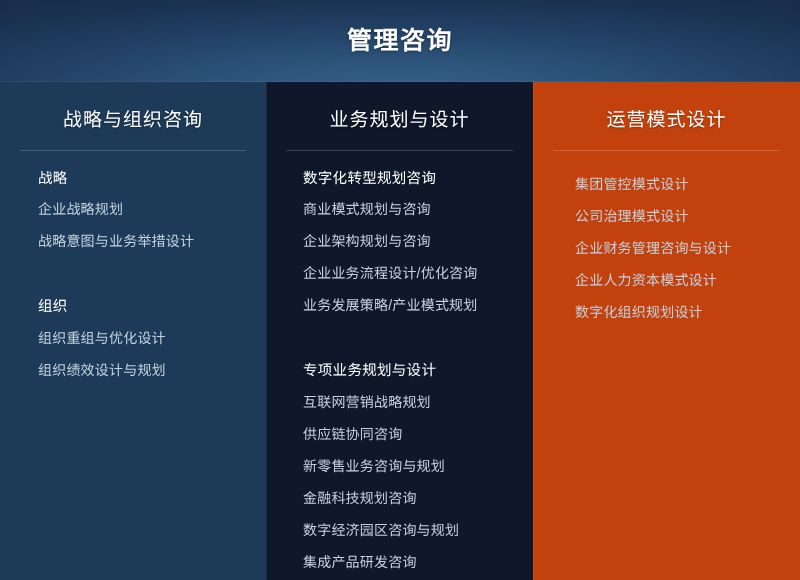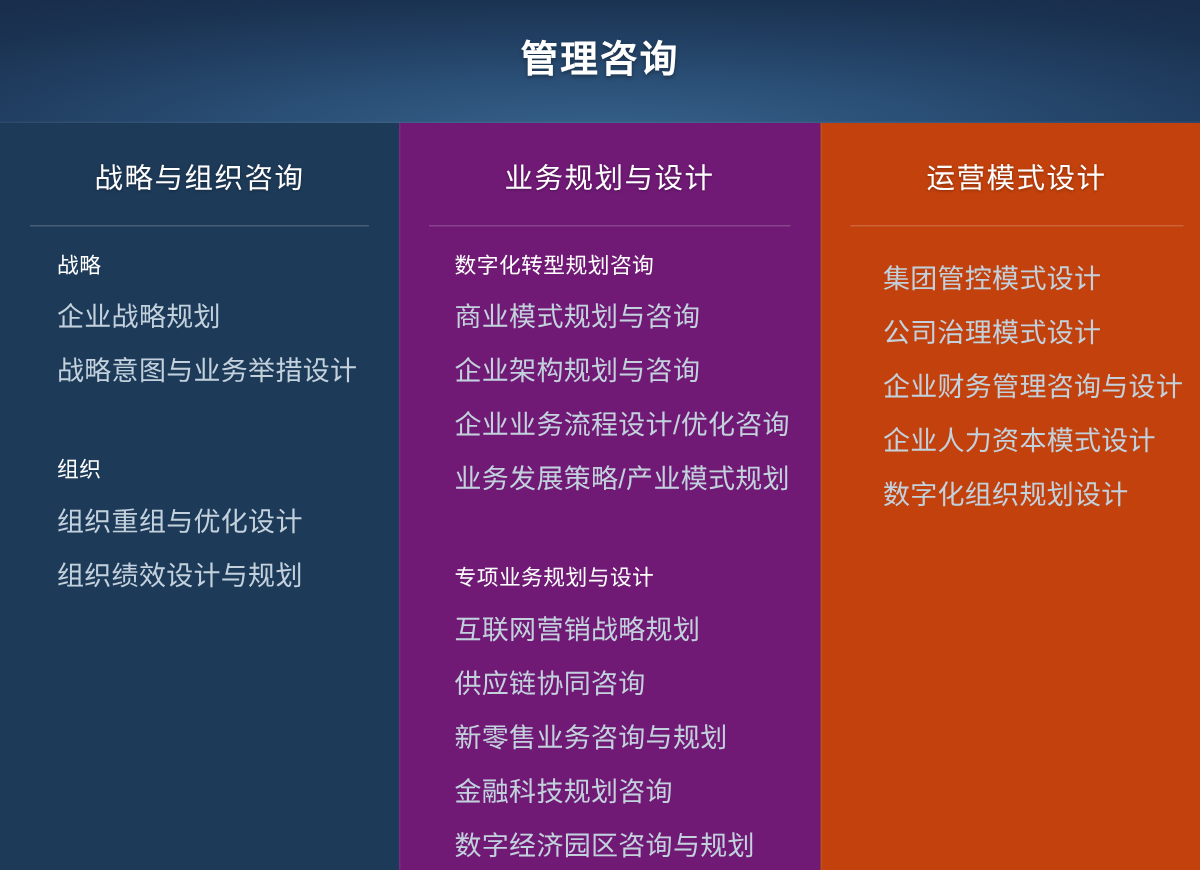--- a/index.html
+++ b/index.html
@@ -59,21 +59,21 @@
     display: flex;
     align-items: stretch;
     min-height: 0;
   }
   .column {
     position: relative;
     box-sizing: border-box;
     padding: 0 20px;
   }
   .col-1 { flex: 0 0 266px; background: #1d3a58; }
-  .col-2 { flex: 0 0 267px; background: #701a75; }
+  .col-2 { flex: 0 0 267px; background: #0f172a; }
   .col-3 { flex: 1 1 auto;  background: #c2410c; }
 
   .col-2::before,
   .col-3::before {
     content: "";
     position: absolute;
     left: 0;
     top: 0;
     bottom: 0;
     width: 1px;
@@ -113,21 +113,21 @@
     letter-spacing: 0.3px;
   }
 
   .items {
     list-style: none;
     margin: 0;
     padding: 0;
   }
   .item {
     color: #c3d1dd;
-    font-size: 18px;
+    font-size: 14px;
     line-height: 1;
     margin: 0 0 18px 0;
     letter-spacing: 0.2px;
     white-space: nowrap;
   }
   .item:last-child { margin-bottom: 0; }
 
   
   .col-3 .col-body { padding-top: 26px; padding-left: 22px; }
   .col-2 .col-body { padding-left: 17px; }

